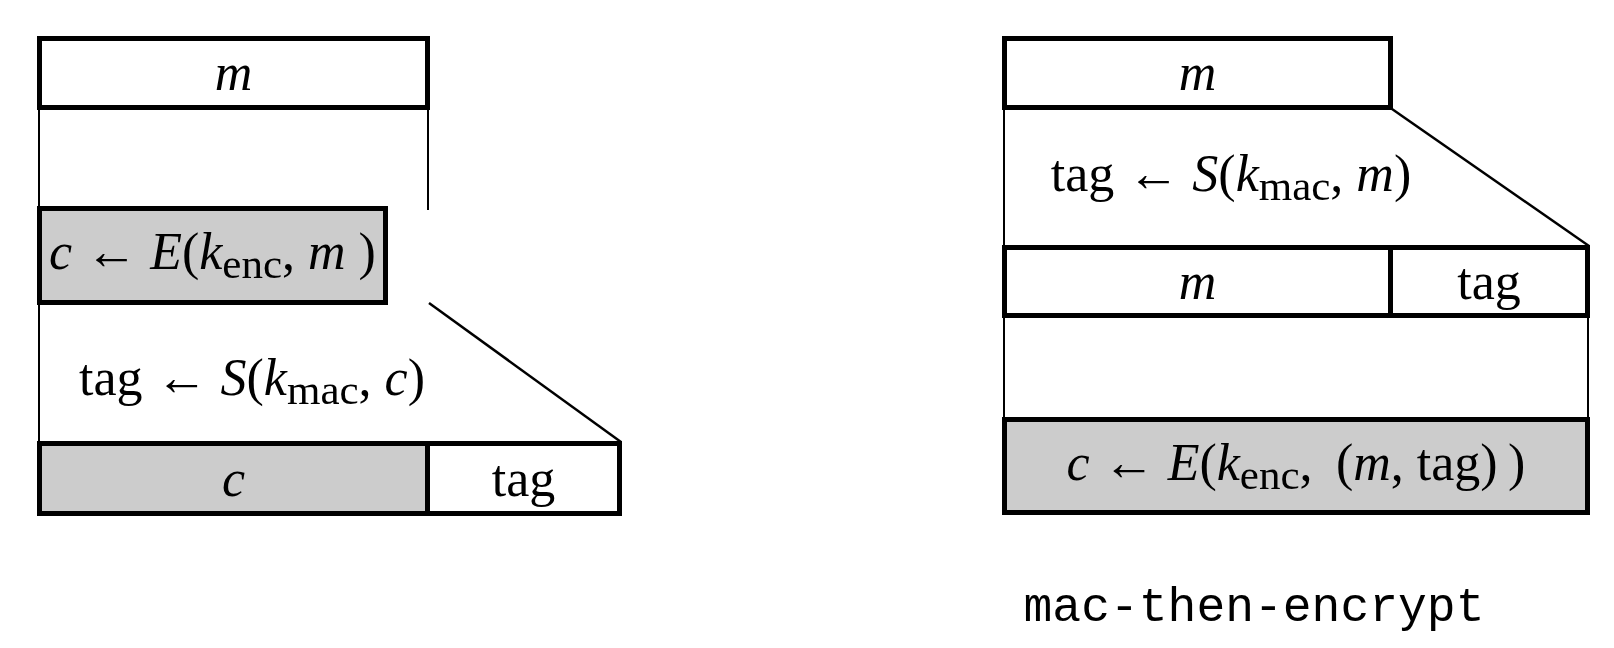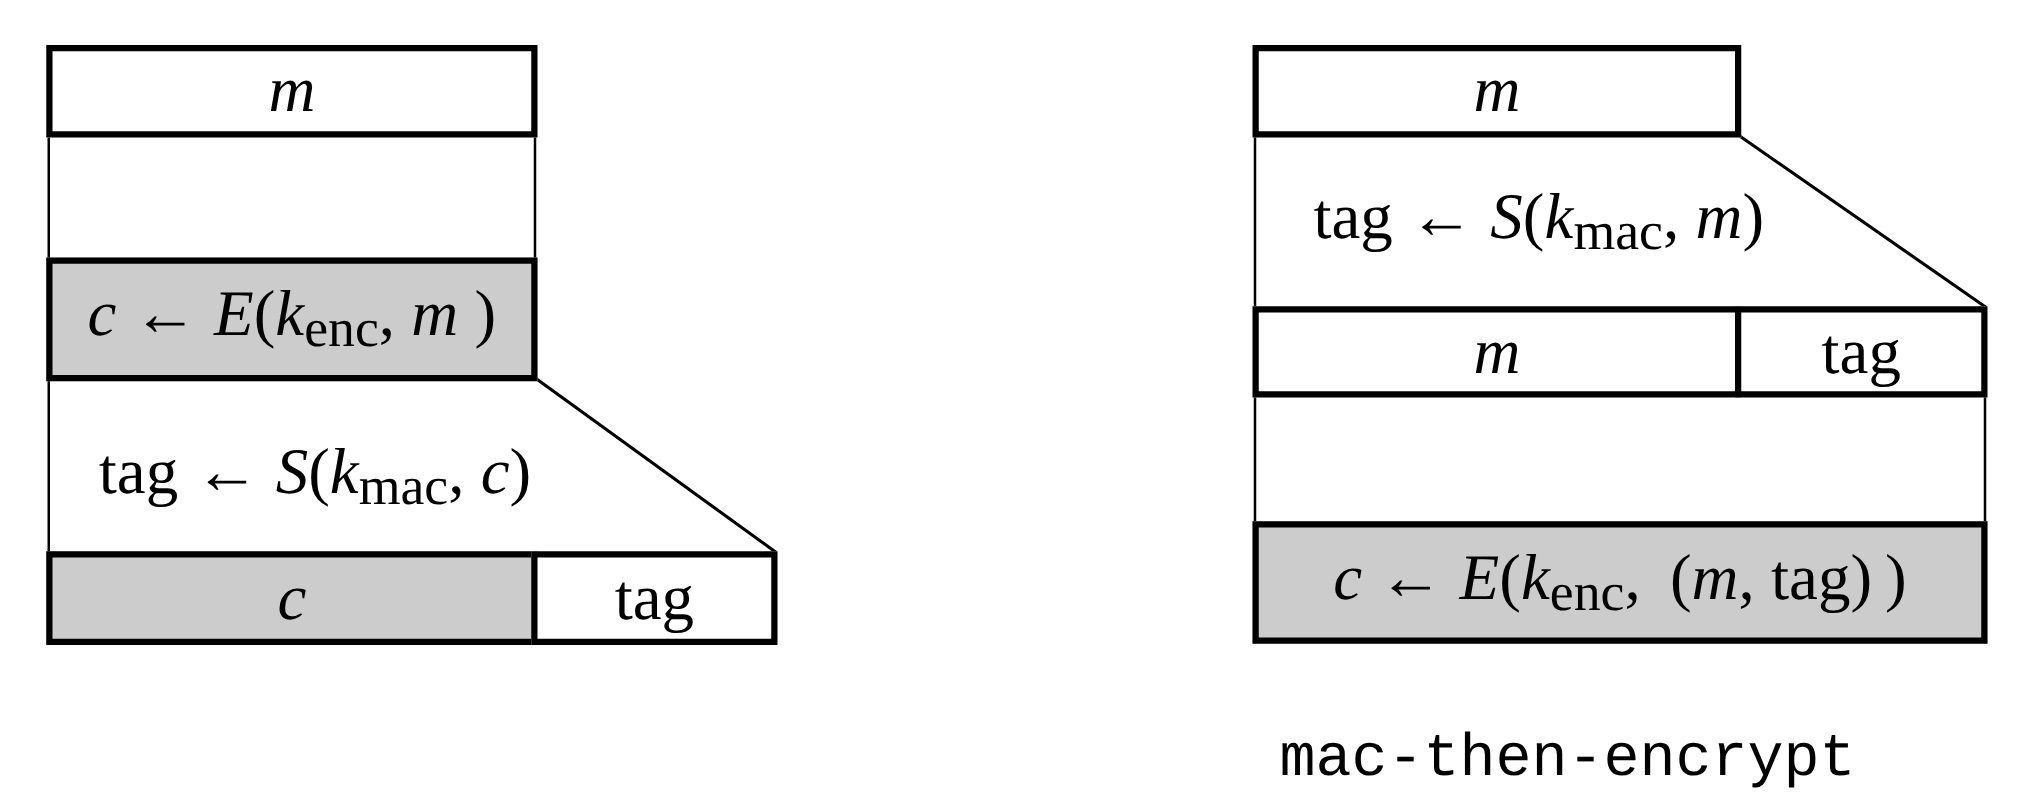--- a/index.html
+++ b/index.html
@@ -64,21 +64,21 @@
     <line x1="1004" y1="106" x2="1004" y2="249" stroke="#000" stroke-width="2"></line>
     <line x1="1392" y1="109" x2="1589" y2="246" stroke="#000" stroke-width="2.5"></line>
     <line x1="1004" y1="314" x2="1004" y2="421" stroke="#000" stroke-width="2"></line>
     <line x1="1588" y1="314" x2="1588" y2="421" stroke="#000" stroke-width="2"></line>
   </svg>
 
   <div class="box" style="left:37px; top:36px; width:393px; height:74px;">
     <span class="boxlabel it">m</span>
   </div>
 
-  <div class="box gray" style="left:37px; top:206px; width:393px; height:99px;">
+  <div class="box gray" style="left:37px; top:206px; width:351px; height:99px;">
     <div class="formula"><span class="it">c</span><span> ← </span><span class="it">E</span><span>(</span><span class="it">k</span><sub class="sub">enc</sub><span>, </span><span class="it">m</span><span> )</span></div>
   </div>
 
   <div class="formula-region" style="left:37px; top:305px; width:430px; height:152px;">
     <div class="formula"><span>tag</span><span> ← </span><span class="it">S</span><span>(</span><span class="it">k</span><sub class="sub">mac</sub><span>, </span><span class="it">c</span><span>)</span></div>
   </div>
 
   <div class="box gray" style="left:37px; top:441px; width:393px; height:75px;">
     <span class="boxlabel it">c</span>
   </div>

